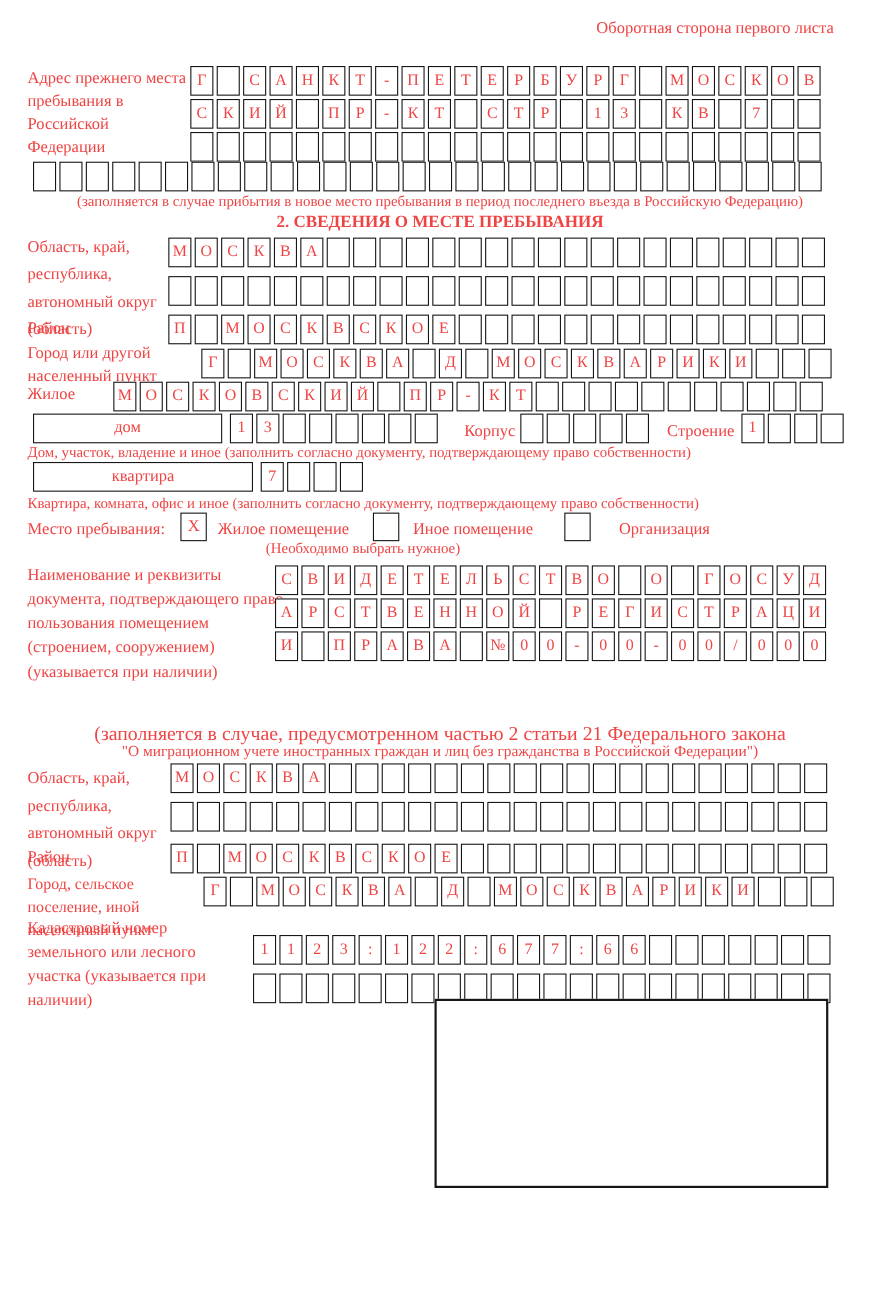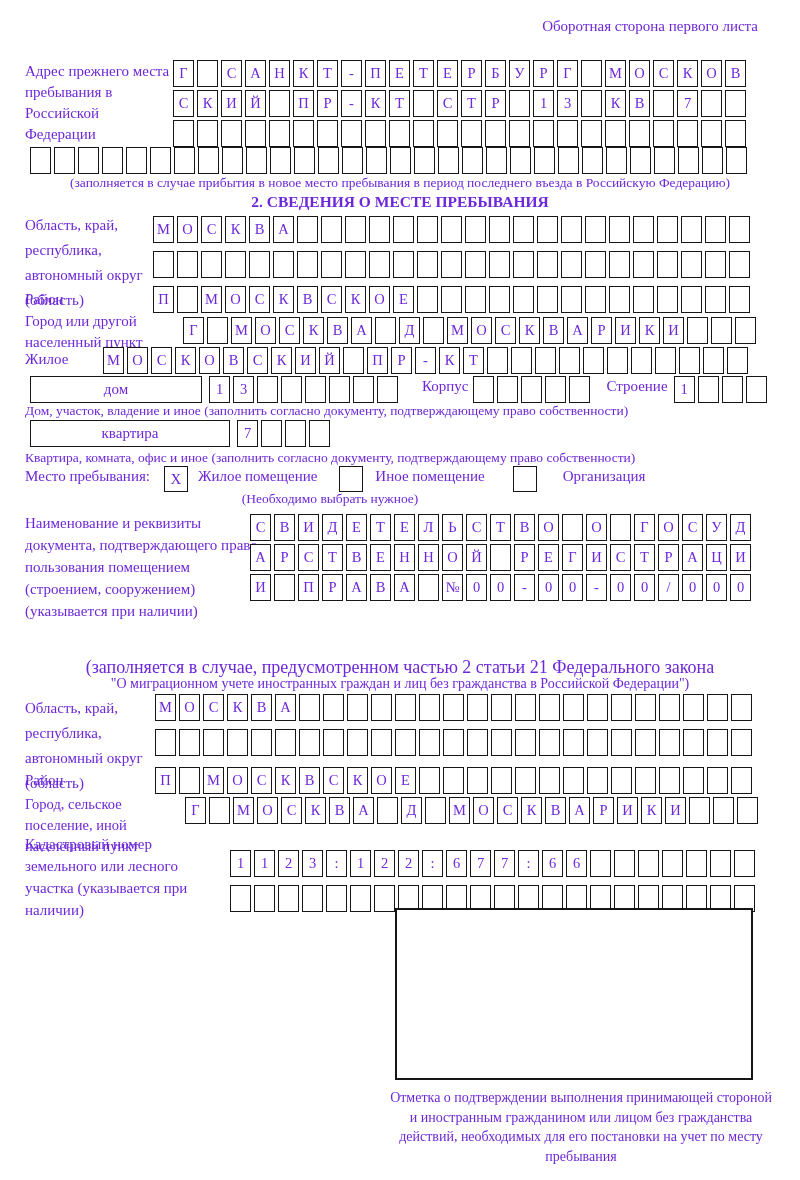--- a/index.html
+++ b/index.html
@@ -1,38 +1,38 @@
 <!DOCTYPE html>
 <html lang="ru"><head>
 <meta charset="utf-8">
 <style>
   html,body { margin:0; padding:0; background:#fff; }
   .page {
     position:relative; width:800px; height:1180px; background:#fff;
-    font-family:"Liberation Serif","DejaVu Serif",serif; color:#6d28d9;
+    font-family:"Liberation Serif","DejaVu Serif",serif; color:#ef4444;
     overflow:hidden;
   }
   .abs { position:absolute; }
   .label { font-size:15px; line-height:21px; }
   .lh25 { line-height:25px; }
   .lh22 { line-height:22px; }
   .caption { font-size:13.5px; }
   .center { left:0; width:800px; text-align:center; }
   .bold { font-weight:bold; }
   .cellrow { position:absolute; display:flex; gap:3px; }
   .cell {
     width:21px; height:27px; box-sizing:border-box;
     border:1.5px solid #161616; display:flex; align-items:center;
     justify-content:center; font-size:14.5px; background:#fff;
   }
   .boxfield {
     box-sizing:border-box; height:27px; border:1.5px solid #161616;
     display:flex; align-items:center; justify-content:center; font-size:15px;
   }
-  .rowflex { position:absolute; display:flex; align-items:flex-start; }
+  .rowflex { position:absolute; display:flex; align-items:flex-end; }
   .chk {
     width:24px; height:26px; box-sizing:border-box; border:1.5px solid #161616;
     display:flex; align-items:center; justify-content:center; font-size:15px;
   }
   .stampbox {
     position:absolute; box-sizing:border-box; border:2px solid #161616; background:#fff;
   }
 </style>
 </head>
 <body>
@@ -583,15 +583,14 @@
       <span class="cell"></span>
       <span class="cell"></span>
       <span class="cell"></span>
       <span class="cell"></span>
       <span class="cell"></span>
       <span class="cell"></span>
       <span class="cell"></span>
     </div>
 
   <div class="stampbox" style="top:908px; left:395px; width:358px; height:172px;"></div>
-  <div class="abs caption" style="top:1088px; left:385px; width:392px; text-align:center; font-size:14px; line-height:19.5px;">Отметка о подтверждении выполнения принимающей стороной и иностранным гражданином или лицом без гражданства действий, необходимых для его постановки на учет по месту пребывания</div>
 
 </div>
 
 </body></html>

